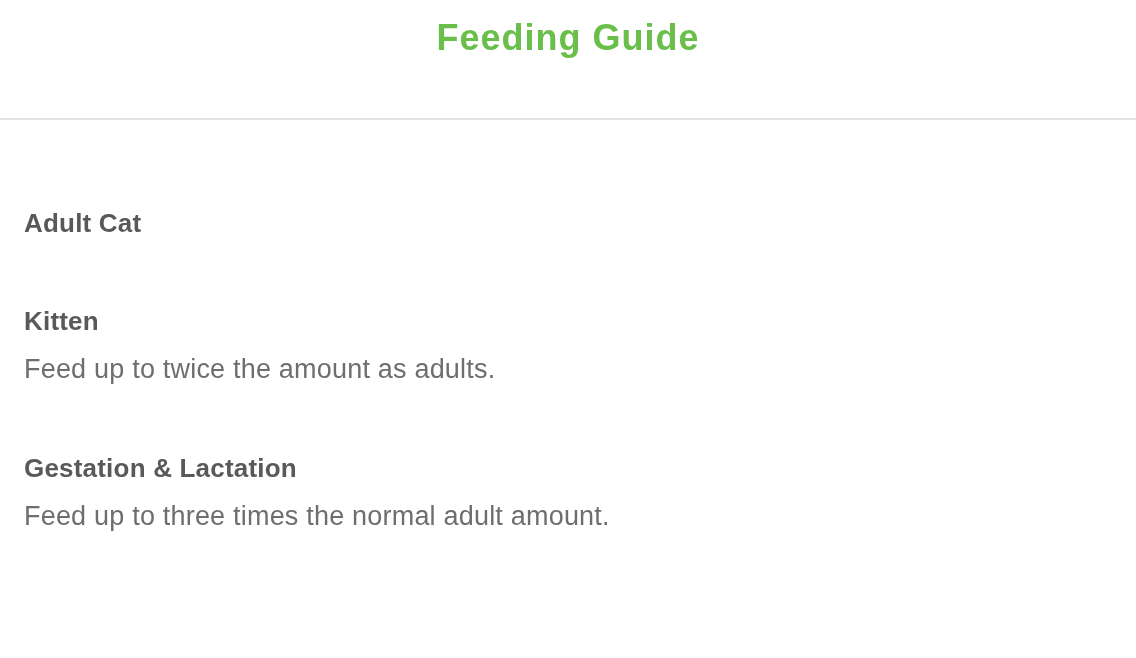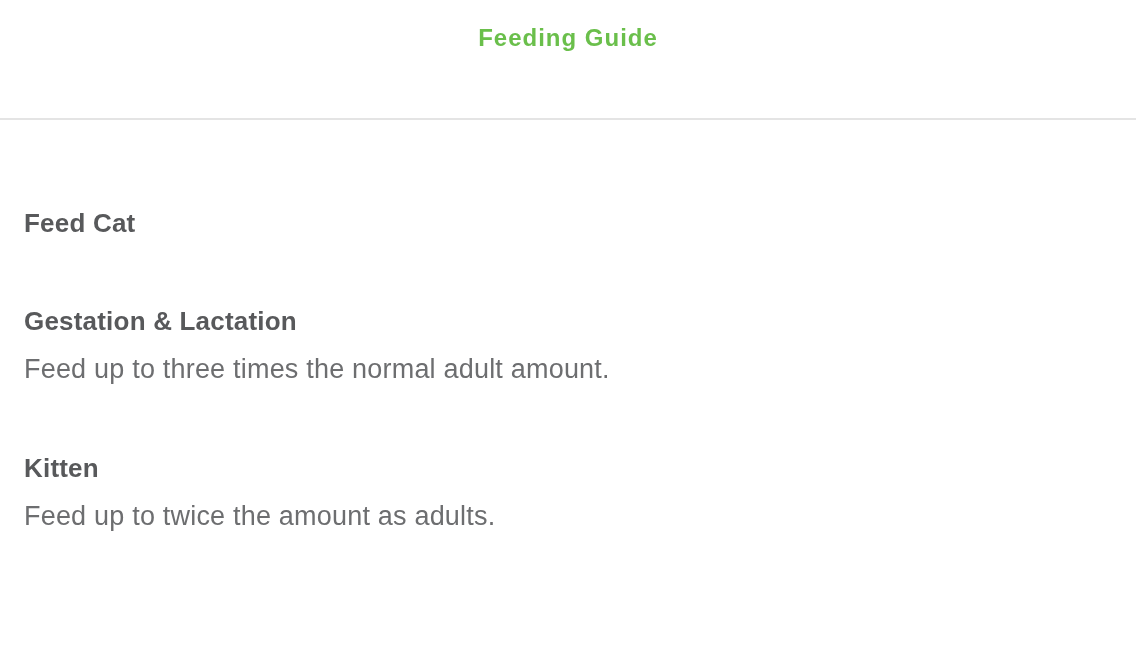--- a/index.html
+++ b/index.html
@@ -22,21 +22,21 @@
     overflow: hidden;
   }
   .page-header {
     height: 120px;
     border-bottom: 2px solid var(--divider, #e4e4e4);
   }
   .page-title {
     margin: 0;
     padding-top: 17px;
     text-align: center;
-    font-size: 24px;
+    font-size: 36px;
     line-height: 42px;
     font-weight: 700;
     letter-spacing: 1px;
     color: var(--title-green, #6abf4b);
   }
   .content {
     padding: 0 24px;
   }
   .guide-section:first-child {
     margin-top: 86px;
@@ -64,26 +64,26 @@
 </head>
 <body>
 
 <header class="page-header">
   <h1 class="page-title">Feeding Guide</h1>
 </header>
 
 <main class="content">
 
   <section class="guide-section">
-    <h2 class="section-heading">Feed Cat</h2>
+    <h2 class="section-heading">Adult Cat</h2>
+  </section>
+
+  <section class="guide-section">
+    <h2 class="section-heading">Kitten</h2>
+    <p class="section-body">Feed up to twice the amount as adults.</p>
   </section>
 
   <section class="guide-section">
     <h2 class="section-heading">Gestation &amp; Lactation</h2>
     <p class="section-body">Feed up to three times the normal adult amount.</p>
   </section>
 
-  <section class="guide-section">
-    <h2 class="section-heading">Kitten</h2>
-    <p class="section-body">Feed up to twice the amount as adults.</p>
-  </section>
-
 </main>
 
 </body></html>

